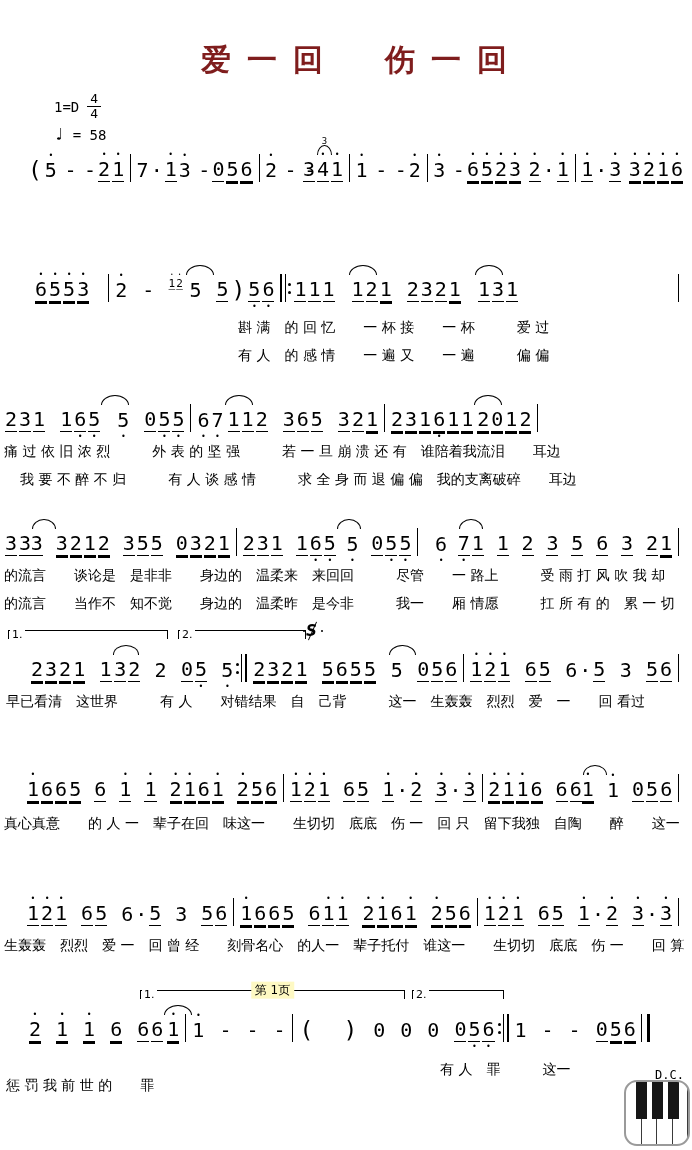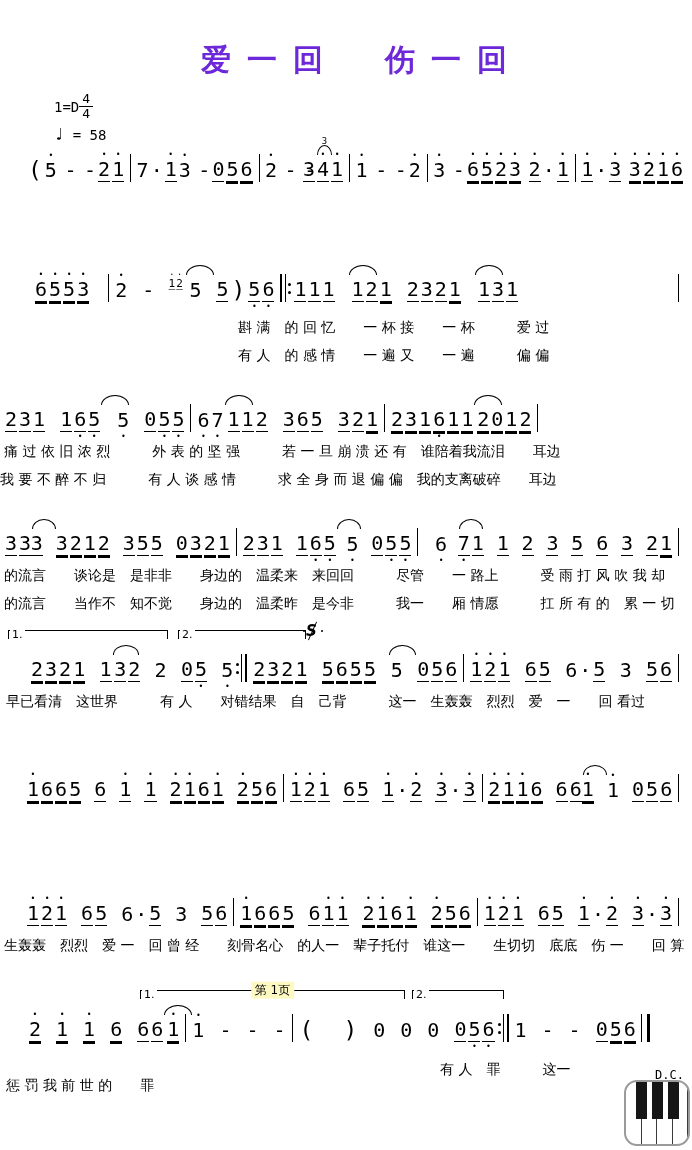--- a/index.html
+++ b/index.html
@@ -6,21 +6,21 @@
   body{width:692px;height:1150px;background:#fff;color:#000;
        font-family:"DejaVu Sans",sans-serif;position:relative;overflow:hidden;}
   .page{position:absolute;inset:0;background:#fff;}
 
   
   .title{position:absolute;top:40px;left:0;right:0;text-align:center;
          font-size:30px;letter-spacing:16px;font-weight:bold;
          font-family:"DejaVu Serif",serif;}
   .keyblock{position:absolute;top:92px;left:54px;font-size:14px;
             font-family:"DejaVu Sans Mono",monospace;}
-  .keyline{display:flex;align-items:center;}
+  .keyline{display:flex;align-items:center;gap:8px;}
   .frac{display:inline-flex;flex-direction:column;align-items:center;font-size:13px;line-height:1.1;}
   .frac .ft{border-bottom:1px solid #000;padding:0 3px;}
   .tempo{margin-top:2px;font-size:14px;}
   .tempo .nq{font-size:17px;}
 
   
   .system{position:absolute;left:0;right:0;}
   .note-row{display:flex;align-items:flex-end;height:40px;padding-right:8px;
             font-family:"DejaVu Sans Mono",monospace;}
   .tok{position:relative;display:inline-flex;margin:0 1px;}
@@ -77,21 +77,21 @@
   .bk1{left:10px;} .bk2{left:26px;} .bk3{left:42px;}
   .brandtext{display:flex;flex-direction:column;line-height:1;}
   .brand{font-size:34px;letter-spacing:1px;font-weight:500;}
   .domain{font-size:20px;margin-top:1px;}
 </style>
 </head>
 <body>
 
 <div class="page">
 
-  <div class="title" style="color: #6d28d9; margin-left: 32px;">爱一回　伤一回</div>
+  <div class="title" style="color: #7f1d1d; margin-left: 32px;">爱一回　伤一回</div>
 
   <div class="keyblock">
     <div class="keyline">
       <span>1=D</span>
       <span class="frac">
         <span class="ft">4</span>
         <span class="fb">4</span>
       </span>
     </div>
     <div class="tempo">
@@ -479,21 +479,21 @@
         </span>
         <span class="tok">
           <span class="ch ul2">1</span>
         </span>
         <span class="tok">
           <span class="ch ul2">2</span>
         </span>
         <span class="bar"></span>
       </div>
     <div class="lyric" style="left:4px;top:52px;">痛 过 依 旧 浓 烈　　　外 表 的 坚 强　　　若 一 旦 崩 溃 还 有　谁陪着我流泪　　耳边</div>
-    <div class="lyric" style="left:0;top:80px;">我 要 不 醉 不 归　　　有 人 谈 感 情　　　求 全 身 而 退 偏 偏　我的支离破碎　　耳边</div>
+    <div class="lyric" style="left:20px;top:80px;">我 要 不 醉 不 归　　　有 人 谈 感 情　　　求 全 身 而 退 偏 偏　我的支离破碎　　耳边</div>
   </div>
 
   <div class="system" style="top:516px;">
     <div class="note-row" style="padding-left:4px;">
         <span class="tok">
           <span class="ch ul1">3</span>
         </span>
         <span class="tok">
           <span class="ch ul1">3</span>
         </span>
@@ -904,20 +904,21 @@
         </span>
         <span class="tok">
           <span class="ch ul1">5</span>
         </span>
         <span class="tok">
           <span class="ch ul1">6</span>
         </span>
         <span class="spacer"></span>
         <span class="bar"></span>
       </div>
+    <div class="lyric" style="left:4px;top:54px;">真心真意　　的 人 一　辈子在回　味这一　　生切切　底底　伤 一　回 只　留下我独　自陶　　醉　　这一</div>
   </div>
 
   <div class="system" style="top:886px;">
     <div class="note-row" style="padding-left:26px;">
         <span class="tok">
           <span class="ch ul1">1</span>
           <span class="da">•</span>
         </span>
         <span class="tok">
           <span class="ch ul1">2</span>

